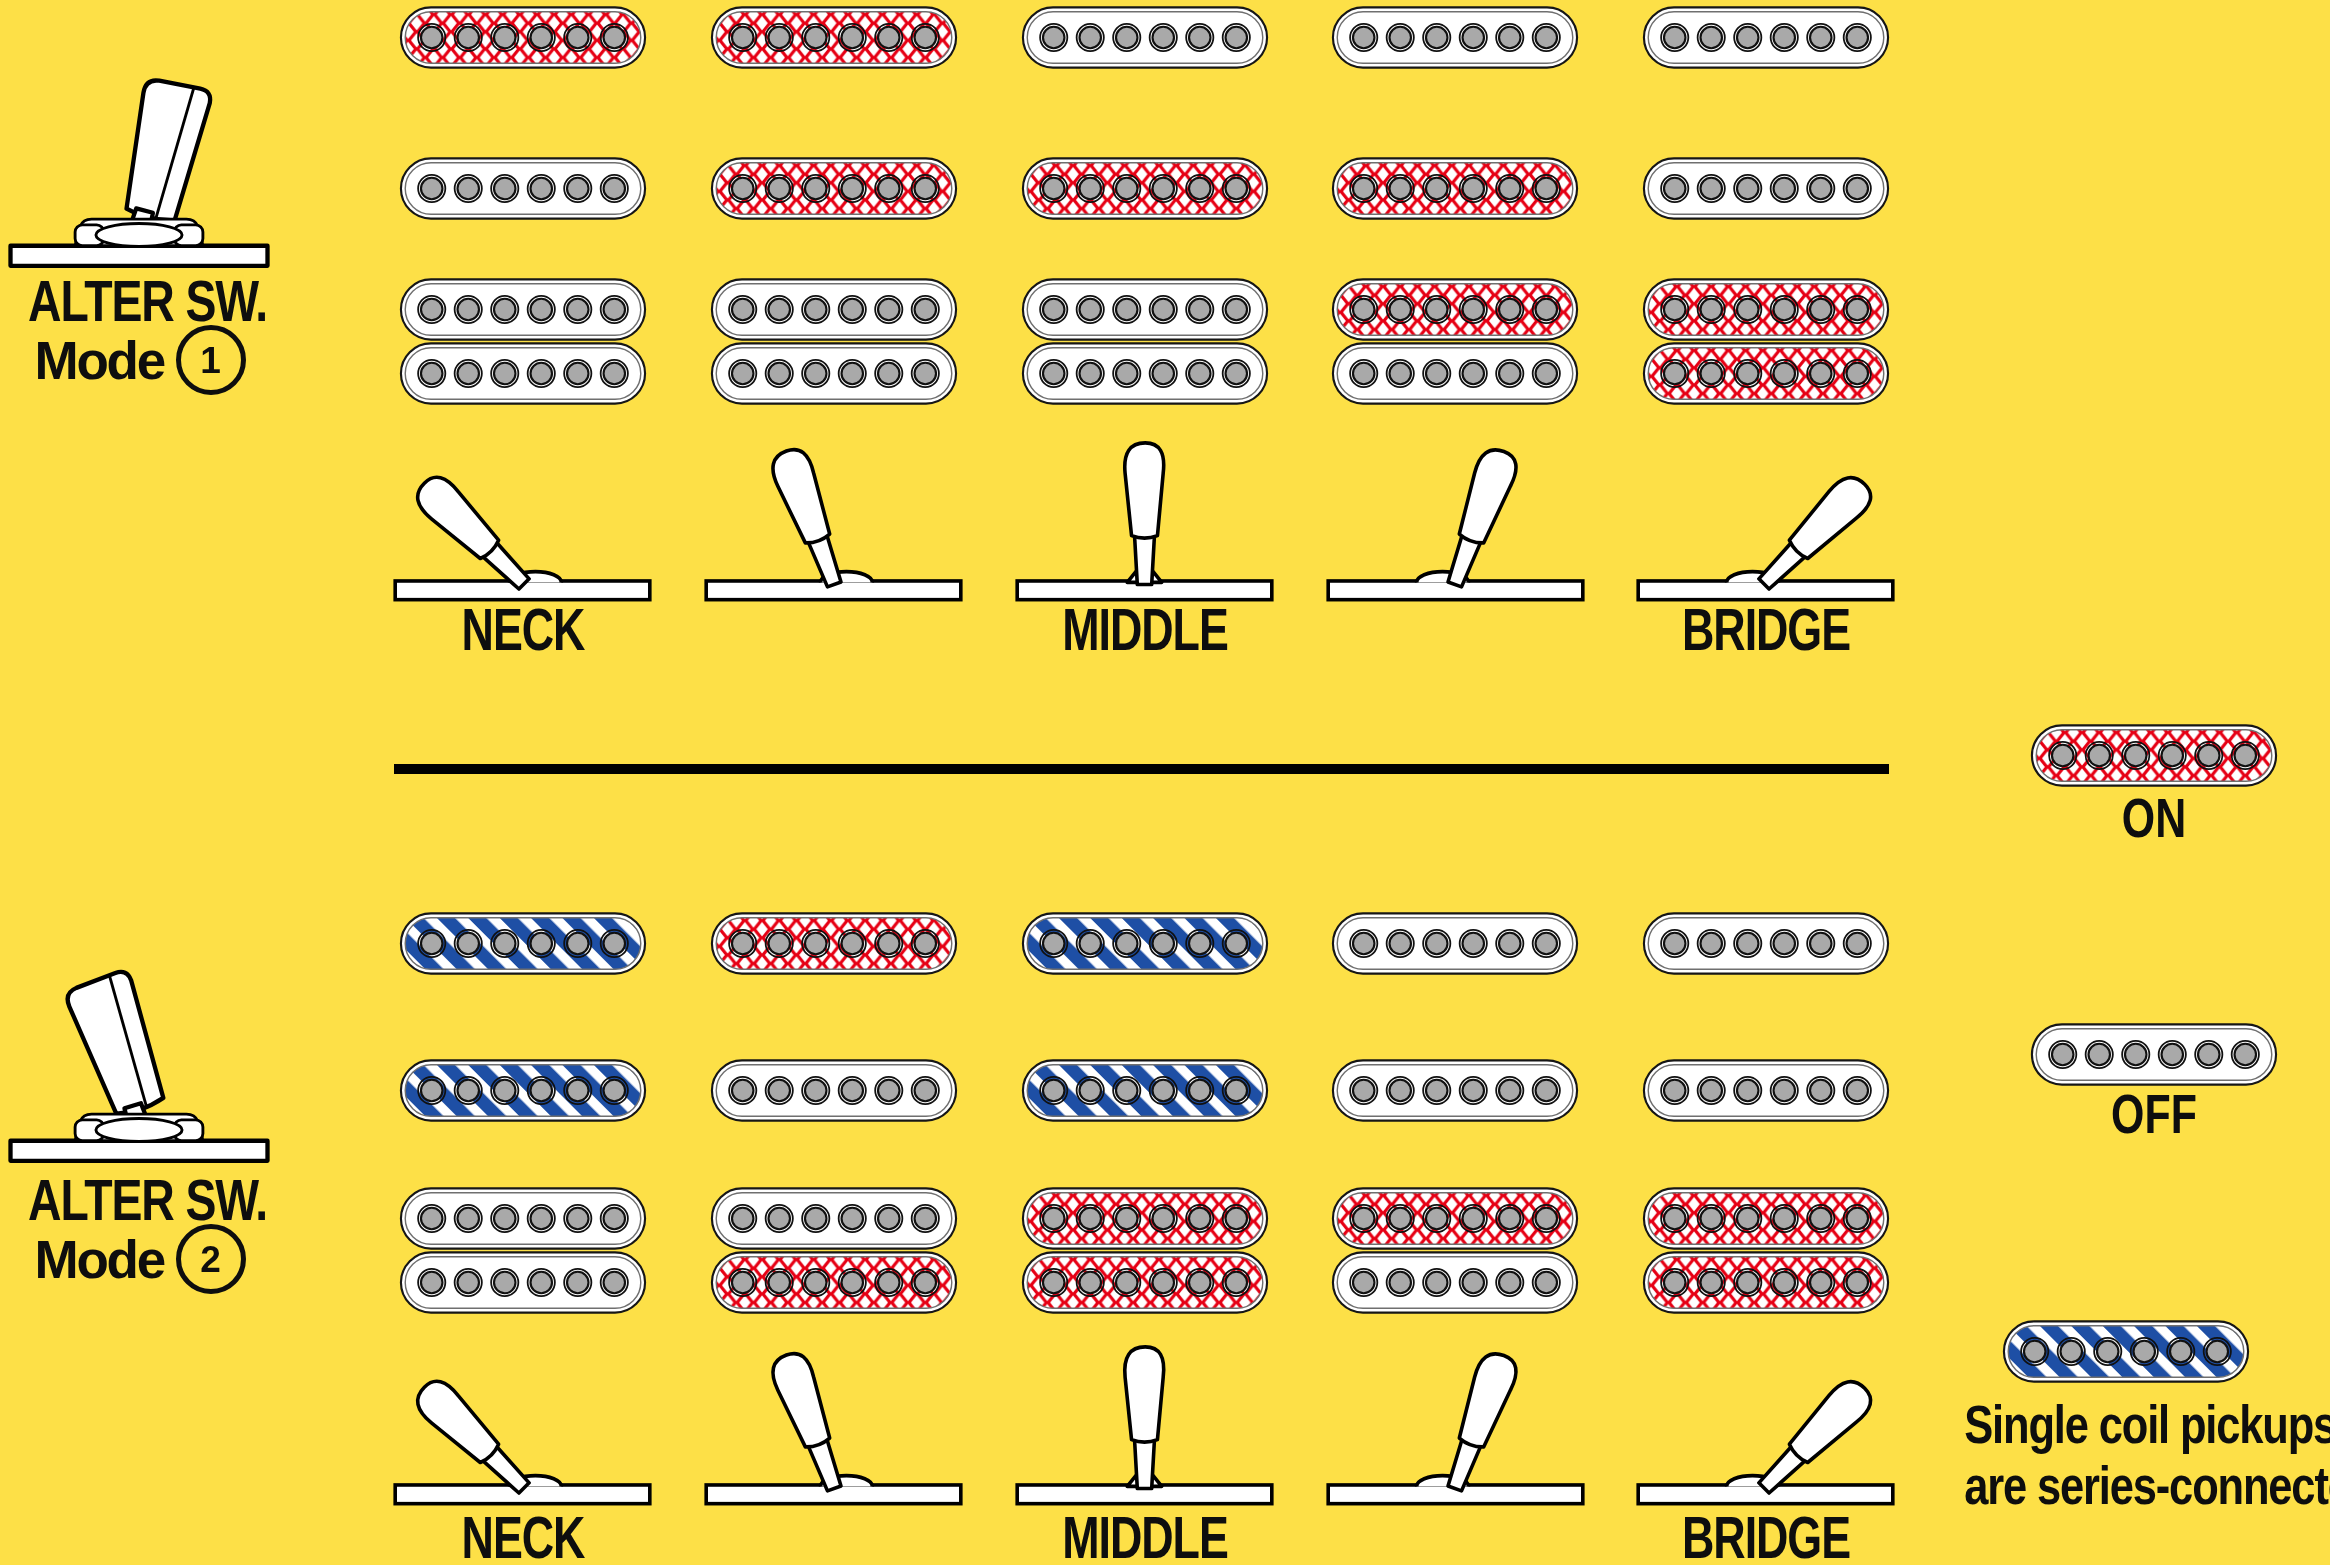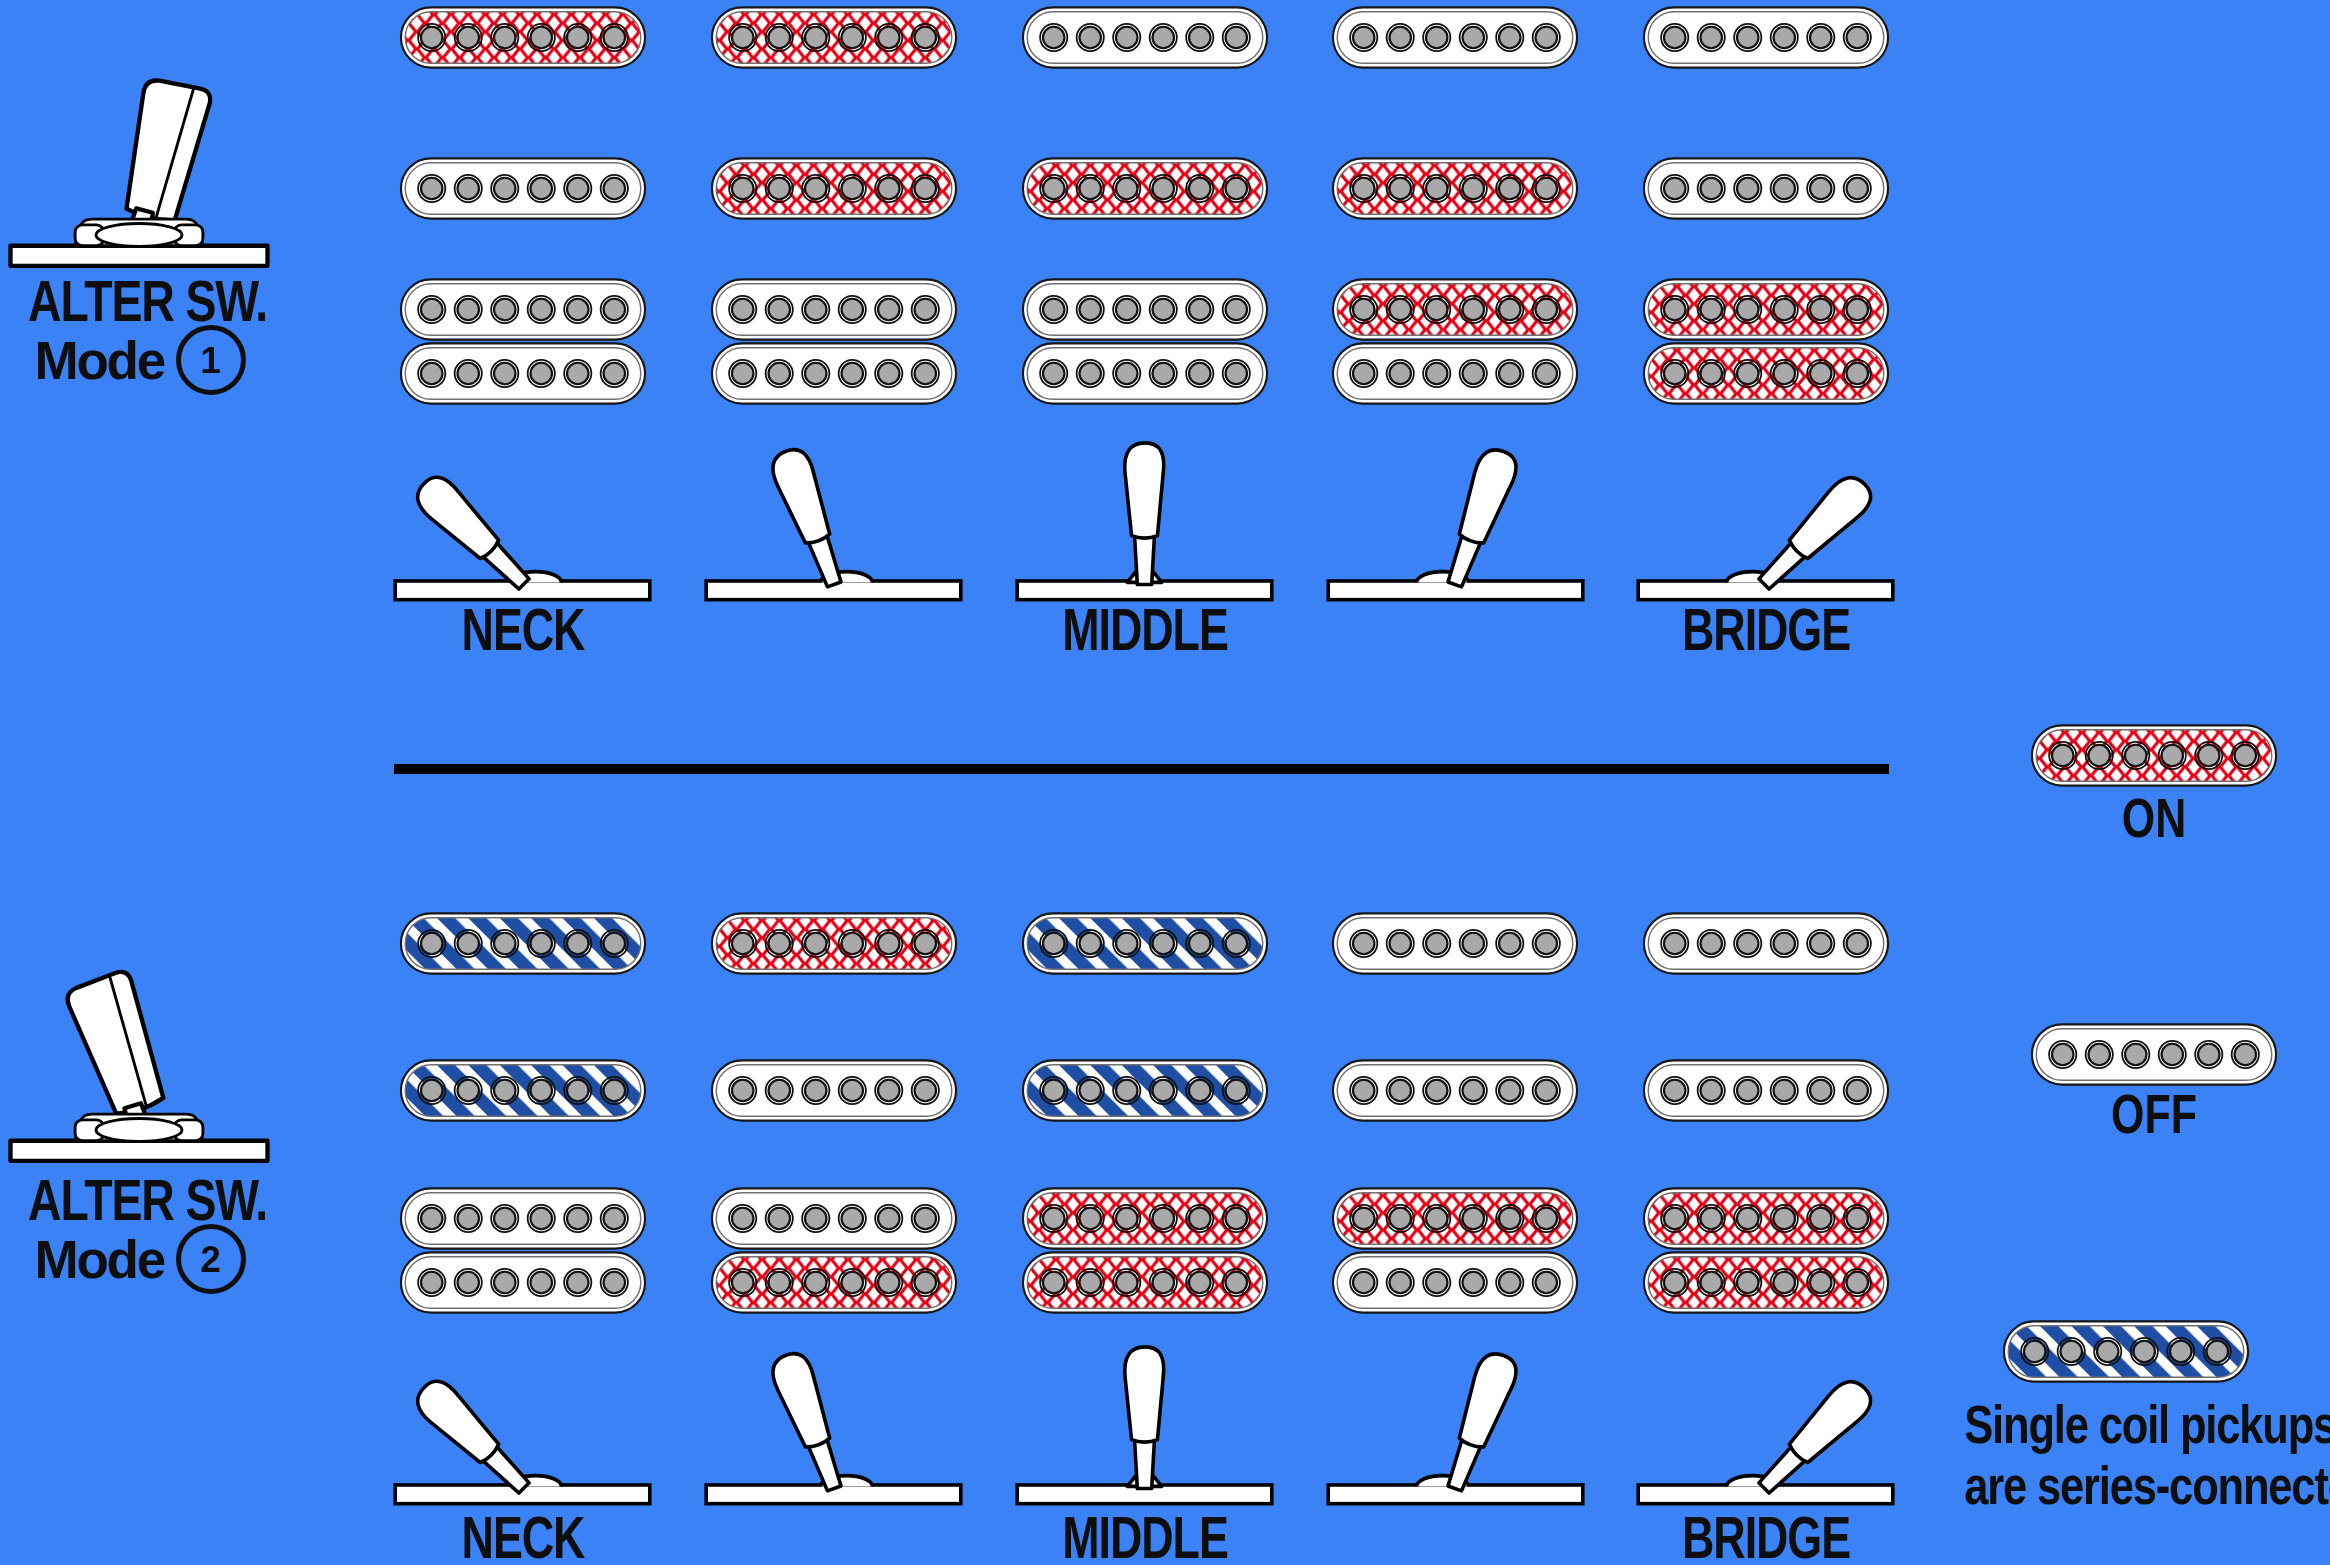--- a/index.html
+++ b/index.html
@@ -1,17 +1,17 @@
 <!DOCTYPE html>
 <html style="font-size:11.5px"><head>
 <meta charset="utf-8">
 <style>
   html,body{margin:0;padding:0;background:#ffffff;}
   .stage{
-    position:relative;width:2330px;height:1565px;background:#3b82f6;
+    position:relative;width:2330px;height:1565px;background:#fde047;
     font-family:"Liberation Sans",sans-serif;color:#0e0e0e;overflow:hidden;
   }
   .pickup{position:absolute;width:248px;height:63px;}
   .lever{position:absolute;width:259px;height:187px;}
   .toggle-icon{position:absolute;}
   .pos-label{
     position:absolute;width:248px;text-align:center;font-weight:bold;
     font-size:59px;letter-spacing:-1.4px;line-height:1;
     transform:scaleX(0.76);transform-origin:50% 50%;white-space:nowrap;
   }

